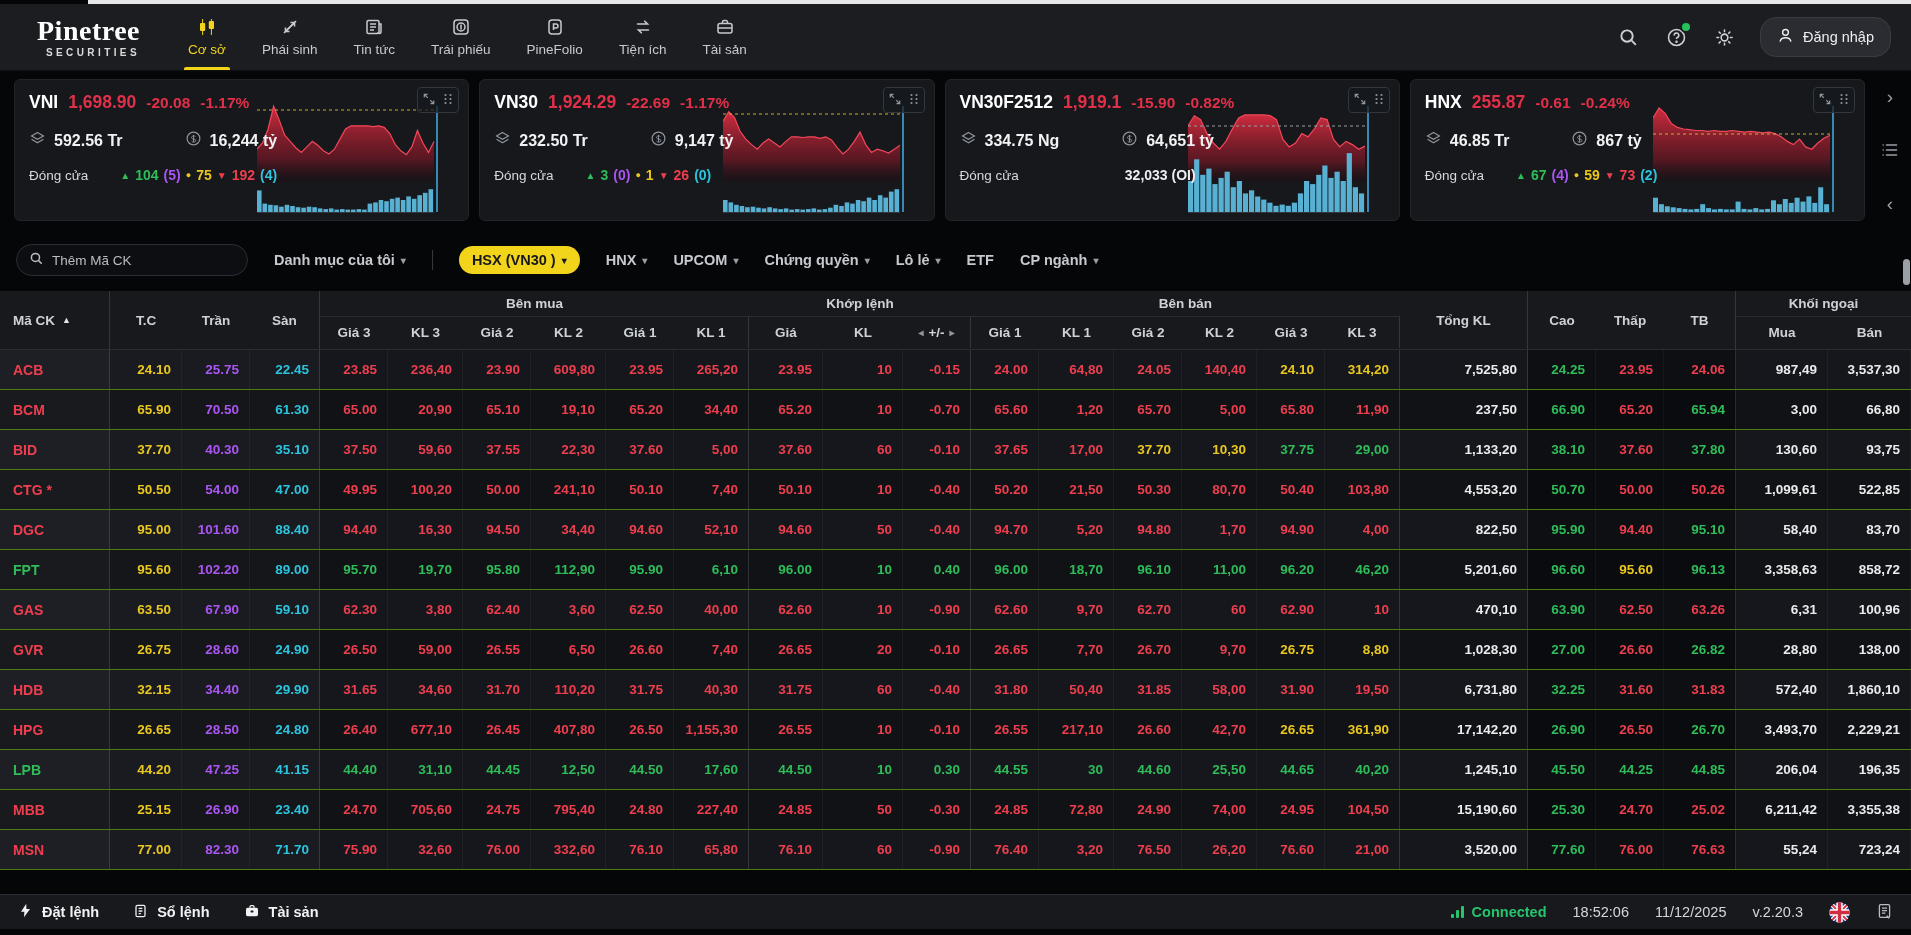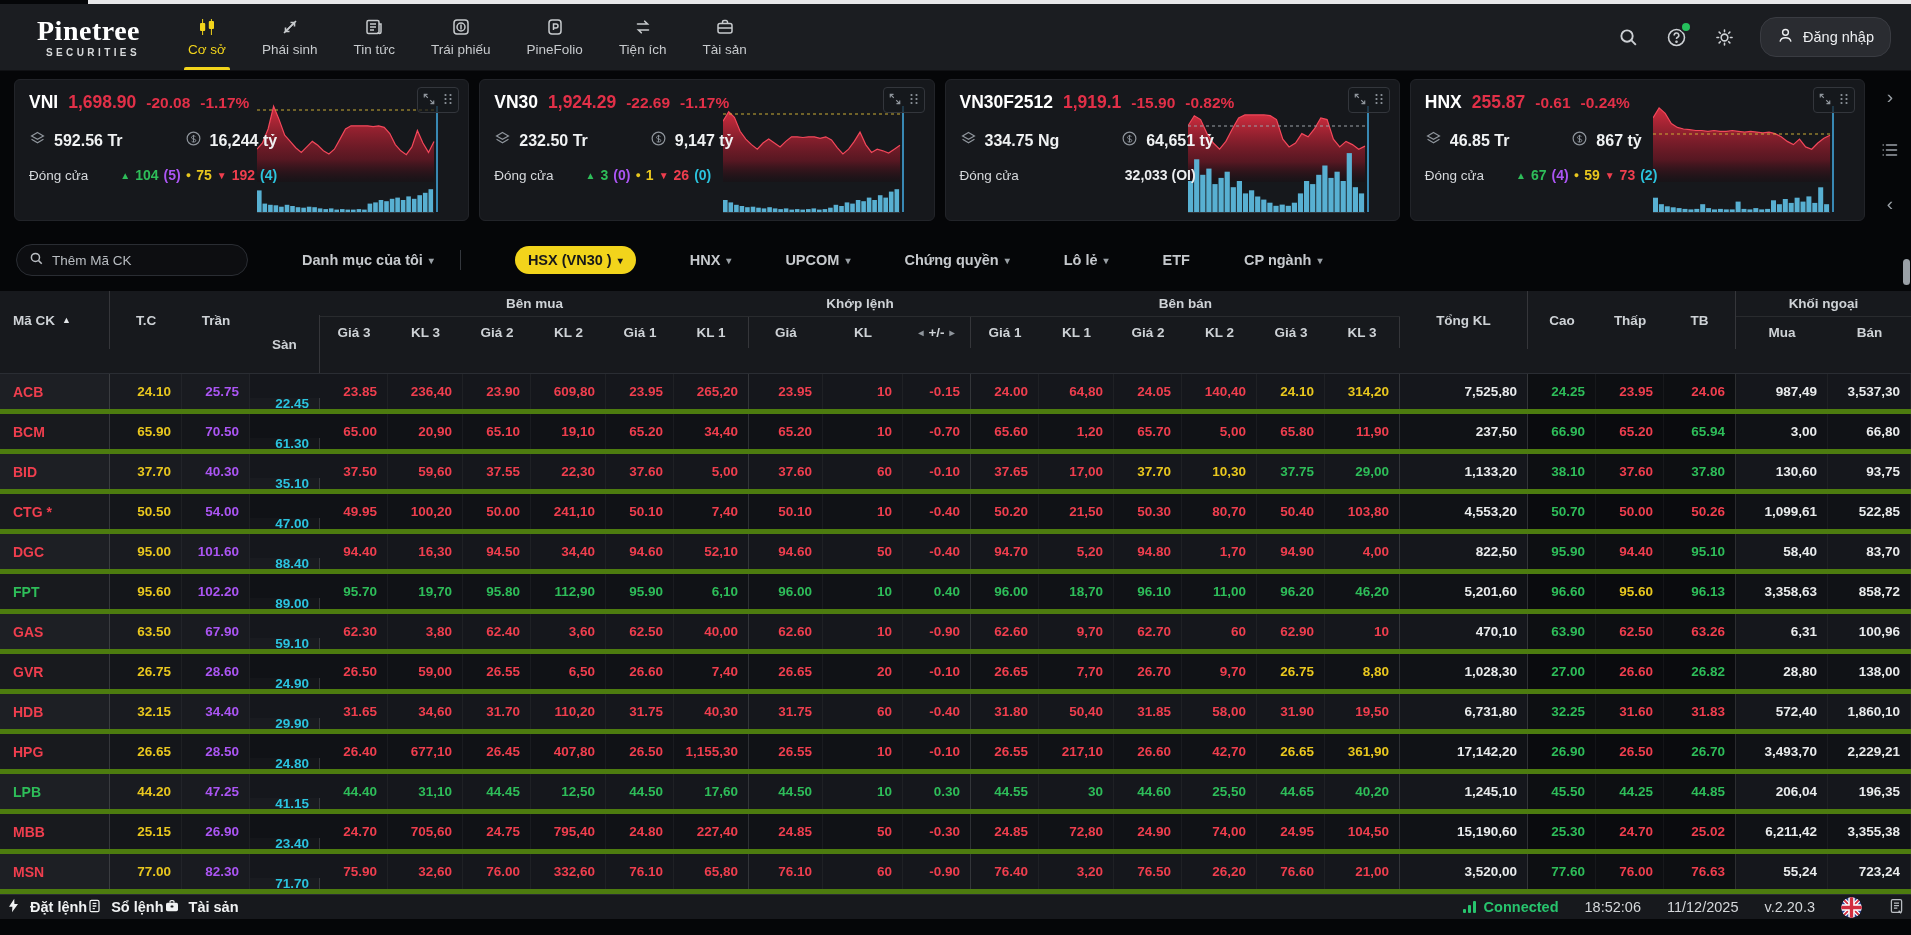--- a/index.html
+++ b/index.html
@@ -52,61 +52,61 @@
   .b-oi{color:#eceef0;font-weight:600;margin-left:98px;font-size:14px;}
   .cards-rail{width:30px;display:flex;flex-direction:column;align-items:center;justify-content:space-between;padding:8px 0;color:#8f959c;}
   .rail-btn{cursor:pointer;font-size:19px;line-height:1;color:#9aa0a6;}
   
   .filterbar{position:absolute;top:237px;left:0;right:0;height:46px;display:flex;align-items:center;gap:26px;padding:0 16px;}
   .search-box{display:flex;align-items:center;gap:8px;width:232px;height:32px;background:#0d0e11;
     border:1px solid #2a2d33;border-radius:16px;padding:0 12px;}
   .search-box input{flex:1;background:transparent;border:none;outline:none;color:#d7dadd;font-size:13.5px;font-family:"Liberation Sans",sans-serif;}
   .search-box input::placeholder{color:#b9bdc2;}
   #filter-items{display:flex;align-items:center;gap:26px;}
-  .fitem{display:flex;align-items:center;gap:6px;color:#c6c9cd;font-size:14.5px;font-weight:600;cursor:pointer;white-space:nowrap;margin-left:28px;}
+  .fitem{display:flex;align-items:center;gap:6px;color:#c6c9cd;font-size:14.5px;font-weight:600;cursor:pointer;white-space:nowrap;}
   .fitem .caret{font-size:10px;color:#9aa0a6;}
   .fitem.pill{background:var(--accent);color:#16171a;border-radius:15px;padding:6px 13px;}
   .fitem.pill .caret{color:#16171a;}
   .fdivider{width:1px;height:20px;background:#34373d;}
   
   .board{position:absolute;top:291px;left:0;width:1911px;}
   .thead{display:flex;background:#17191d;border-bottom:1px solid #2a2d33;}
   .th{display:flex;align-items:center;justify-content:center;color:#ced2d6;font-size:13.5px;font-weight:600;}
   .single{height:58px;}
   .th-group .g-label{height:26px;display:flex;align-items:center;justify-content:center;color:#ced2d6;
     font-size:13.5px;font-weight:600;border-bottom:1px solid rgba(255,255,255,.08);}
   .g-subs{display:flex;}
   .g-subs .th{height:31px;}
   .sym-head{justify-content:flex-start;padding-left:13px;gap:7px;cursor:pointer;}
   .sort{font-size:9px;color:#e3e6e9;}
   .pager{font-size:10px;color:#8f959c;margin:0 5px;cursor:pointer;}
   
-  .col-sym{width:110px;} .col-tc{width:72px;} .col-tran{width:68px;} .col-san{width:70px;margin-top:24px;}
+  .col-sym{width:110px;} .col-tc{width:72px;} .col-tran{width:68px;} .col-san{width:70px;}
   .col-p{width:68px;} .col-v{width:75px;}
   .col-mg{width:74px;} .col-mk{width:80px;} .col-mc{width:68px;}
   .col-total{width:128px;} .col-cao{width:68px;} .col-thap{width:68px;} .col-tb{width:72px;}
   .col-fm{width:92px;} .col-fb{width:83px;}
   .w-bid{width:429px;} .w-match{width:222px;} .w-ask{width:429px;} .w-foreign{width:175px;}
   
-  .trow{display:flex;height:40px;border-bottom:5px solid #4d7c0f;}
+  .trow{display:flex;height:40px;border-bottom:1px solid #4d7c0f;}
   .trow:nth-child(odd){background:#15171c;}
   .trow:nth-child(even){background:#101216;}
   .cell{display:flex;align-items:center;justify-content:flex-end;padding-right:10px;
     font-size:13.5px;font-weight:600;border-right:1px solid rgba(255,255,255,.045);white-space:nowrap;}
   .cell.left{justify-content:flex-start;padding-left:13px;font-weight:700;font-size:14px;}
   .gb{border-right:1px solid rgba(255,255,255,.13) !important;}
   .c-sym{background:rgba(255,255,255,.035);}
   .shade1{background:rgba(255,255,255,.02);}
   .dark{background:rgba(0,0,0,.34);}
   .up{color:var(--green);} .down{color:var(--red);} .ref{color:var(--yellow);}
   .ceil{color:var(--purple);} .floor{color:var(--cyan);} .white{color:#e9ebec;}
   .scroll-thumb{position:absolute;right:1px;top:259px;width:7px;height:26px;background:#9aa0a6;border-radius:4px;}
   
-  .footer{position:absolute;left:0;right:0;top:894px;height:25px;background:#17191d;
-    border-top:1px solid #2a2d33;display:flex;align-items:center;padding:0 6px;}
+  .footer{position:absolute;left:0;right:0;top:894px;height:35px;background:#17191d;
+    border-top:1px solid #2a2d33;display:flex;align-items:center;padding:0 18px;gap:34px;}
   .f-btn{display:flex;align-items:center;gap:9px;color:#f0f2f3;font-size:14.5px;font-weight:700;cursor:pointer;}
   .f-right{margin-left:auto;display:flex;align-items:center;gap:26px;font-size:14.5px;color:#d4d7da;}
   .f-conn{display:flex;align-items:center;gap:8px;color:#27c46d;font-weight:600;}
   .conn-bars{display:flex;align-items:flex-end;gap:2px;}
   .conn-bars i{display:block;width:3px;background:#27c46d;border-radius:1px;}
   .flag{width:21px;height:21px;border-radius:50%;overflow:hidden;flex:none;cursor:pointer;}
 </style>
 </head>
 <body>
 

